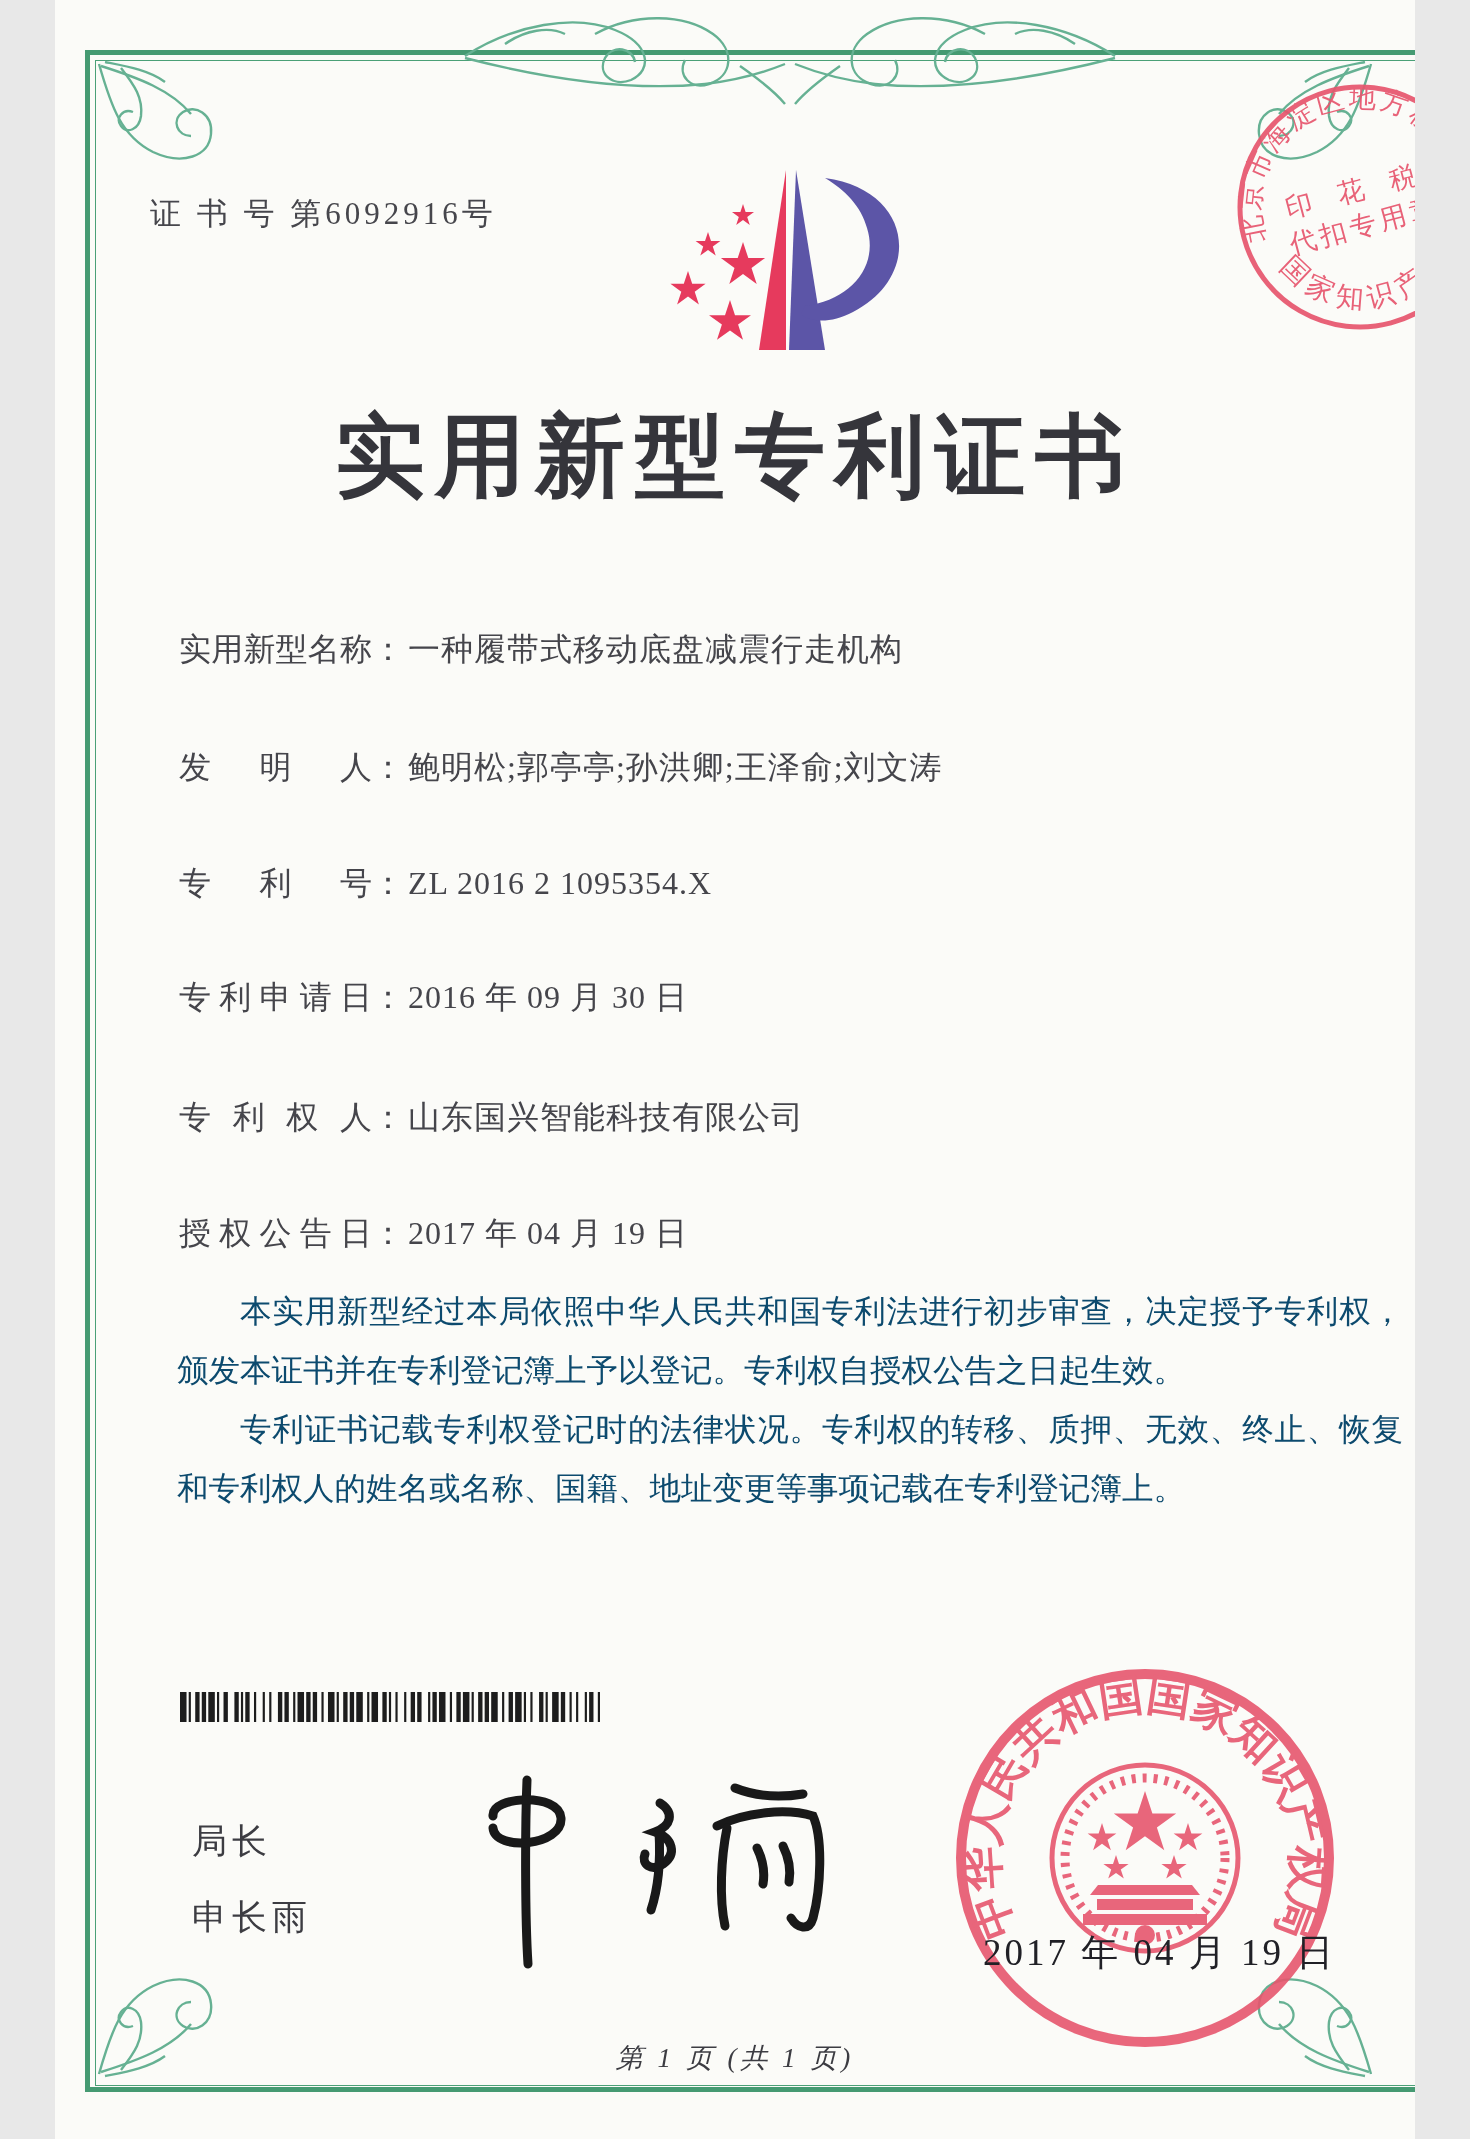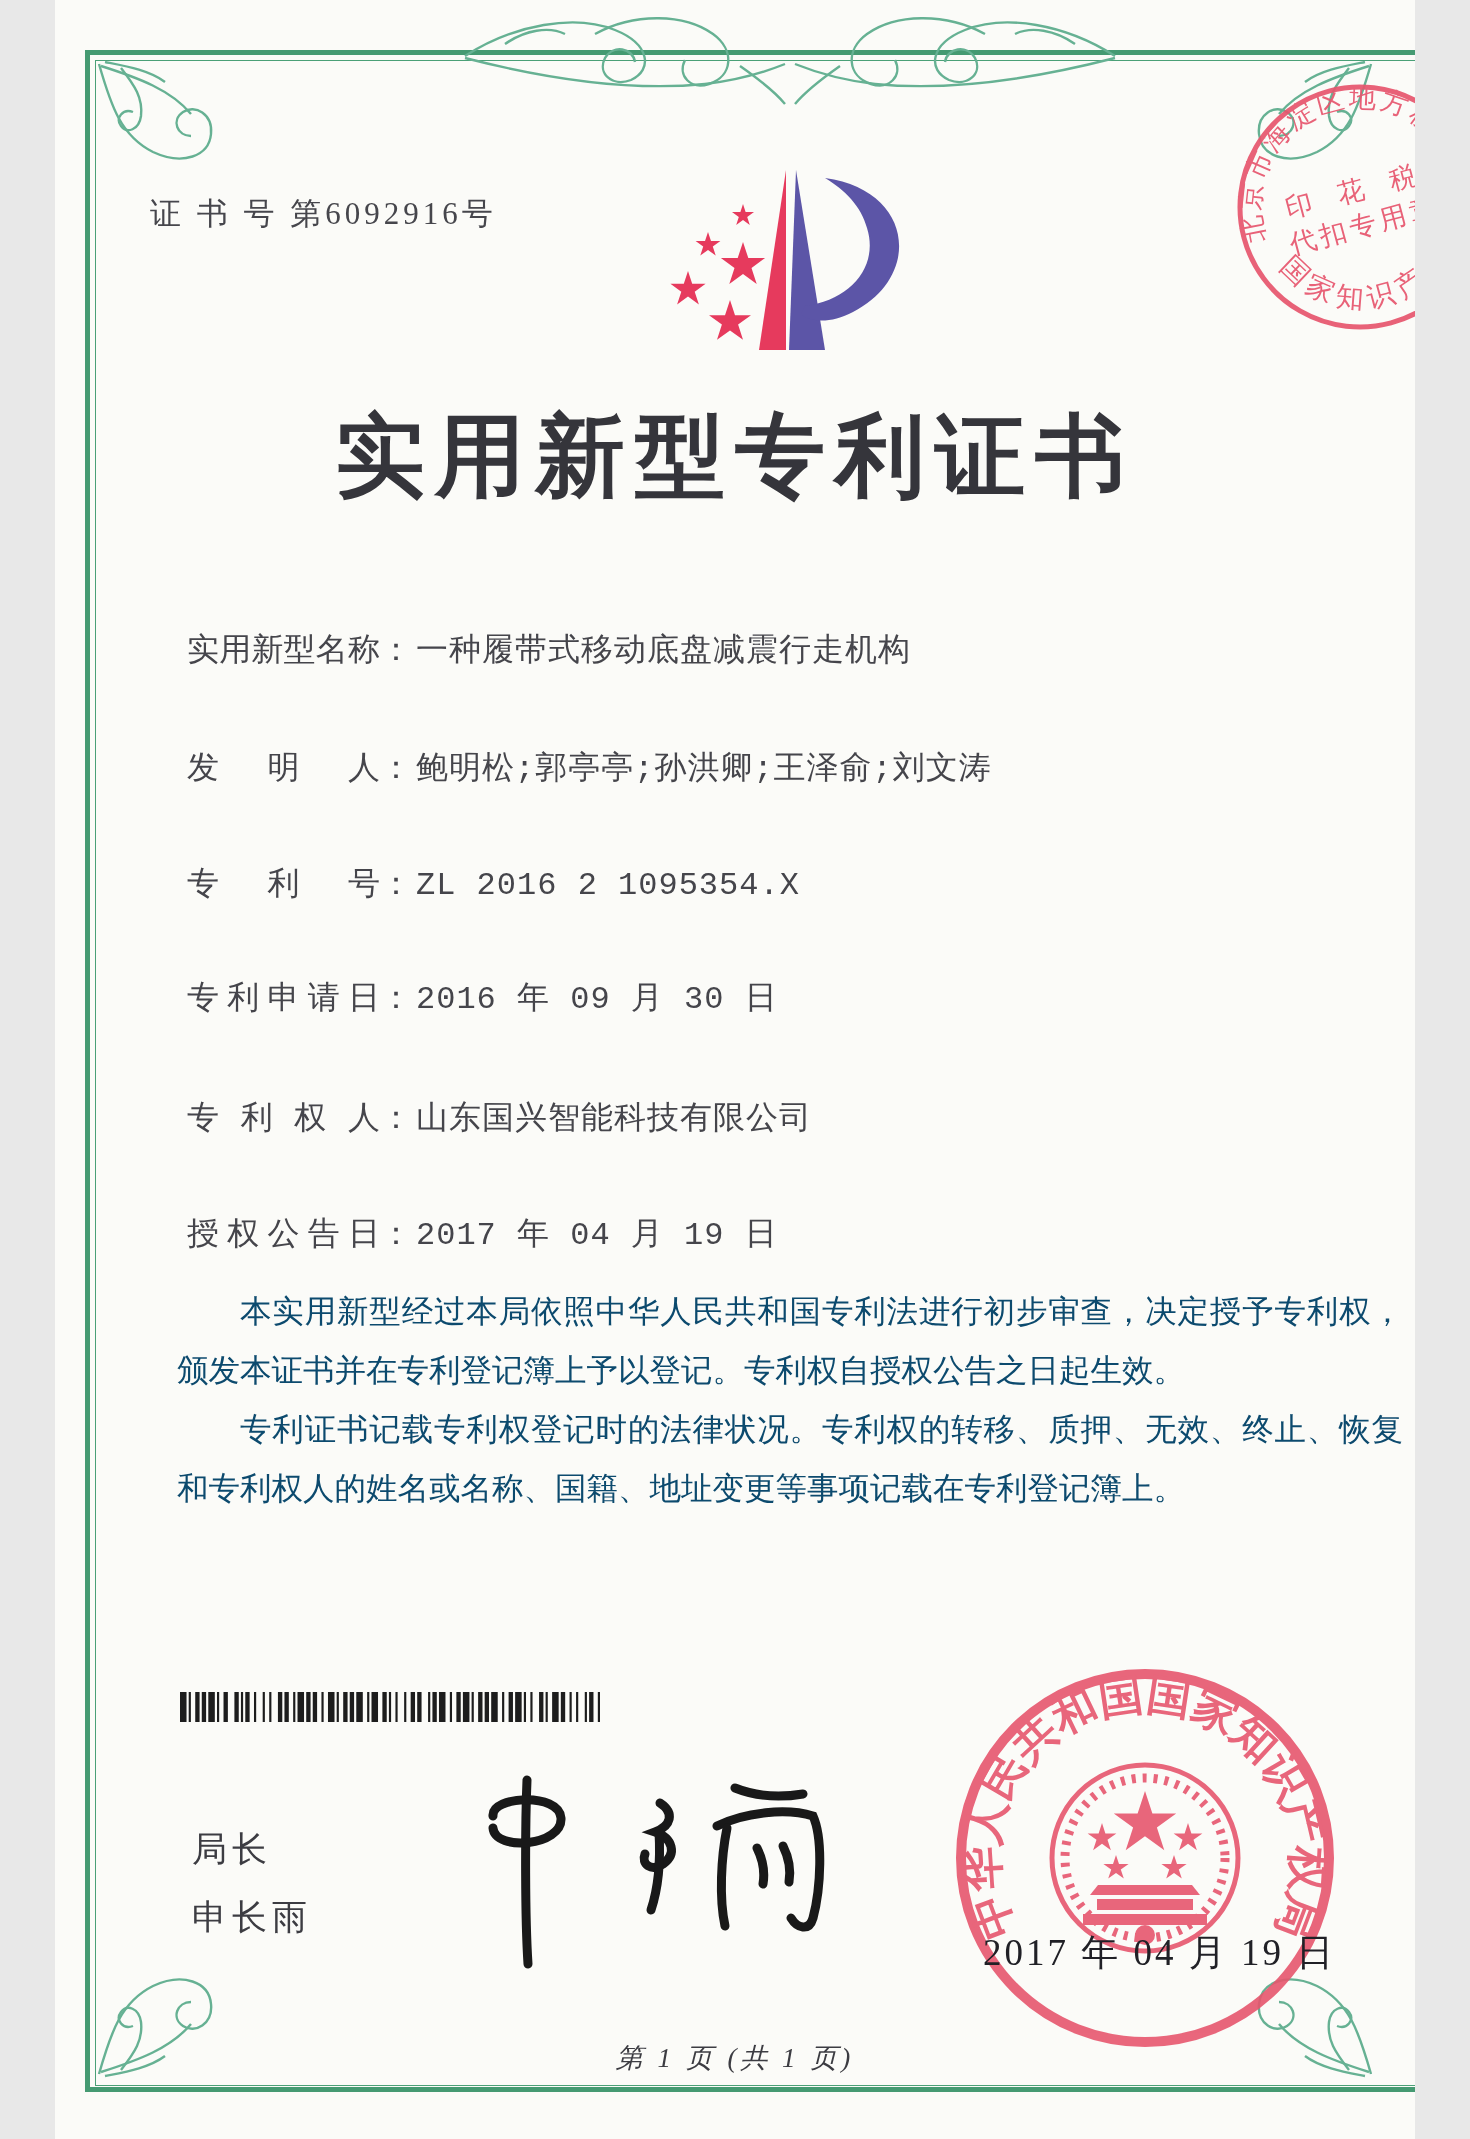--- a/index.html
+++ b/index.html
@@ -10,21 +10,21 @@
   }
   .page *{box-sizing:border-box;}
   
   .frame{position:absolute;left:30px;top:50px;width:1404px;height:2042px;border:5px solid #459a72;}
   .frame-inner{position:absolute;left:40px;top:60px;width:1388px;height:2026px;border:1px solid #4aa077;}
   .ornament{position:absolute;pointer-events:none;}
   
   .cert-no{position:absolute;left:95px;top:193px;font-size:31px;letter-spacing:4px;color:#46464c;}
   .title{position:absolute;left:0;top:396px;width:100%;text-align:center;
          font-size:90px;font-weight:bold;letter-spacing:10px;color:#35353b;}
-  .field{position:absolute;left:132px;font-size:32px;color:#45454b;white-space:nowrap;font-family:Liberation Mono, monospace;}
+  .field{position:absolute;left:124px;font-size:32px;color:#45454b;white-space:nowrap;}
   .f-label{display:inline-block;width:193px;text-align:justify;text-align-last:justify;}
   .f-colon{display:inline-block;}
   .f-value{display:inline-block;margin-left:4px;letter-spacing:1px;}
   .paragraphs{position:absolute;left:122px;top:1282px;width:1226px;
               font-size:31.5px;line-height:59px;text-align:justify;color:#0c4a6e;}
   .paragraphs p{margin:0;text-indent:2em;}
   .barcode{position:absolute;left:125px;top:1692px;width:420px;height:30px;}
   .barcode rect{fill:#1d1d1d;}
   .signer{position:absolute;left:137px;font-size:35px;letter-spacing:5px;color:#3c3c42;}
   .signature-svg{position:absolute;left:380px;top:1768px;}
@@ -199,21 +199,21 @@
       <rect x="352.8" y="0" width="2.1" height="30"></rect>
       <rect x="359.1" y="0" width="6.3" height="30"></rect>
       <rect x="367.5" y="0" width="4.2" height="30"></rect>
       <rect x="375.9" y="0" width="2.1" height="30"></rect>
       <rect x="382.2" y="0" width="2.1" height="30"></rect>
       <rect x="390.6" y="0" width="2.1" height="30"></rect>
       <rect x="394.8" y="0" width="4.2" height="30"></rect>
       <rect x="403.2" y="0" width="2.1" height="30"></rect>
     </svg>
 
-  <div class="signer" style="top:1818px;margin-top:8px;">局长</div>
+  <div class="signer" style="top:1818px;">局长</div>
   <div class="signer" style="top:1894px;">申长雨</div>
 
   <svg class="signature-svg" width="400" height="210" viewBox="0 0 400 210">
     <g fill="none" stroke="#191919" stroke-width="9" stroke-linecap="round">
       <path d="M92,12 C90,60 90,150 93,196"></path>
       <path d="M58,48 C56,28 124,24 126,50 C128,78 60,84 58,60"></path>
       <path d="M225,35 C240,45 236,58 220,64 C238,70 242,86 228,96 C216,104 206,96 210,86"></path>
       <path d="M224,64 C226,98 222,124 216,142"></path>
       <path d="M300,20 C320,28 344,30 368,26"></path>
       <path d="M282,58 C310,44 352,40 378,48 C388,70 386,120 378,150 C374,164 362,160 356,150"></path>

